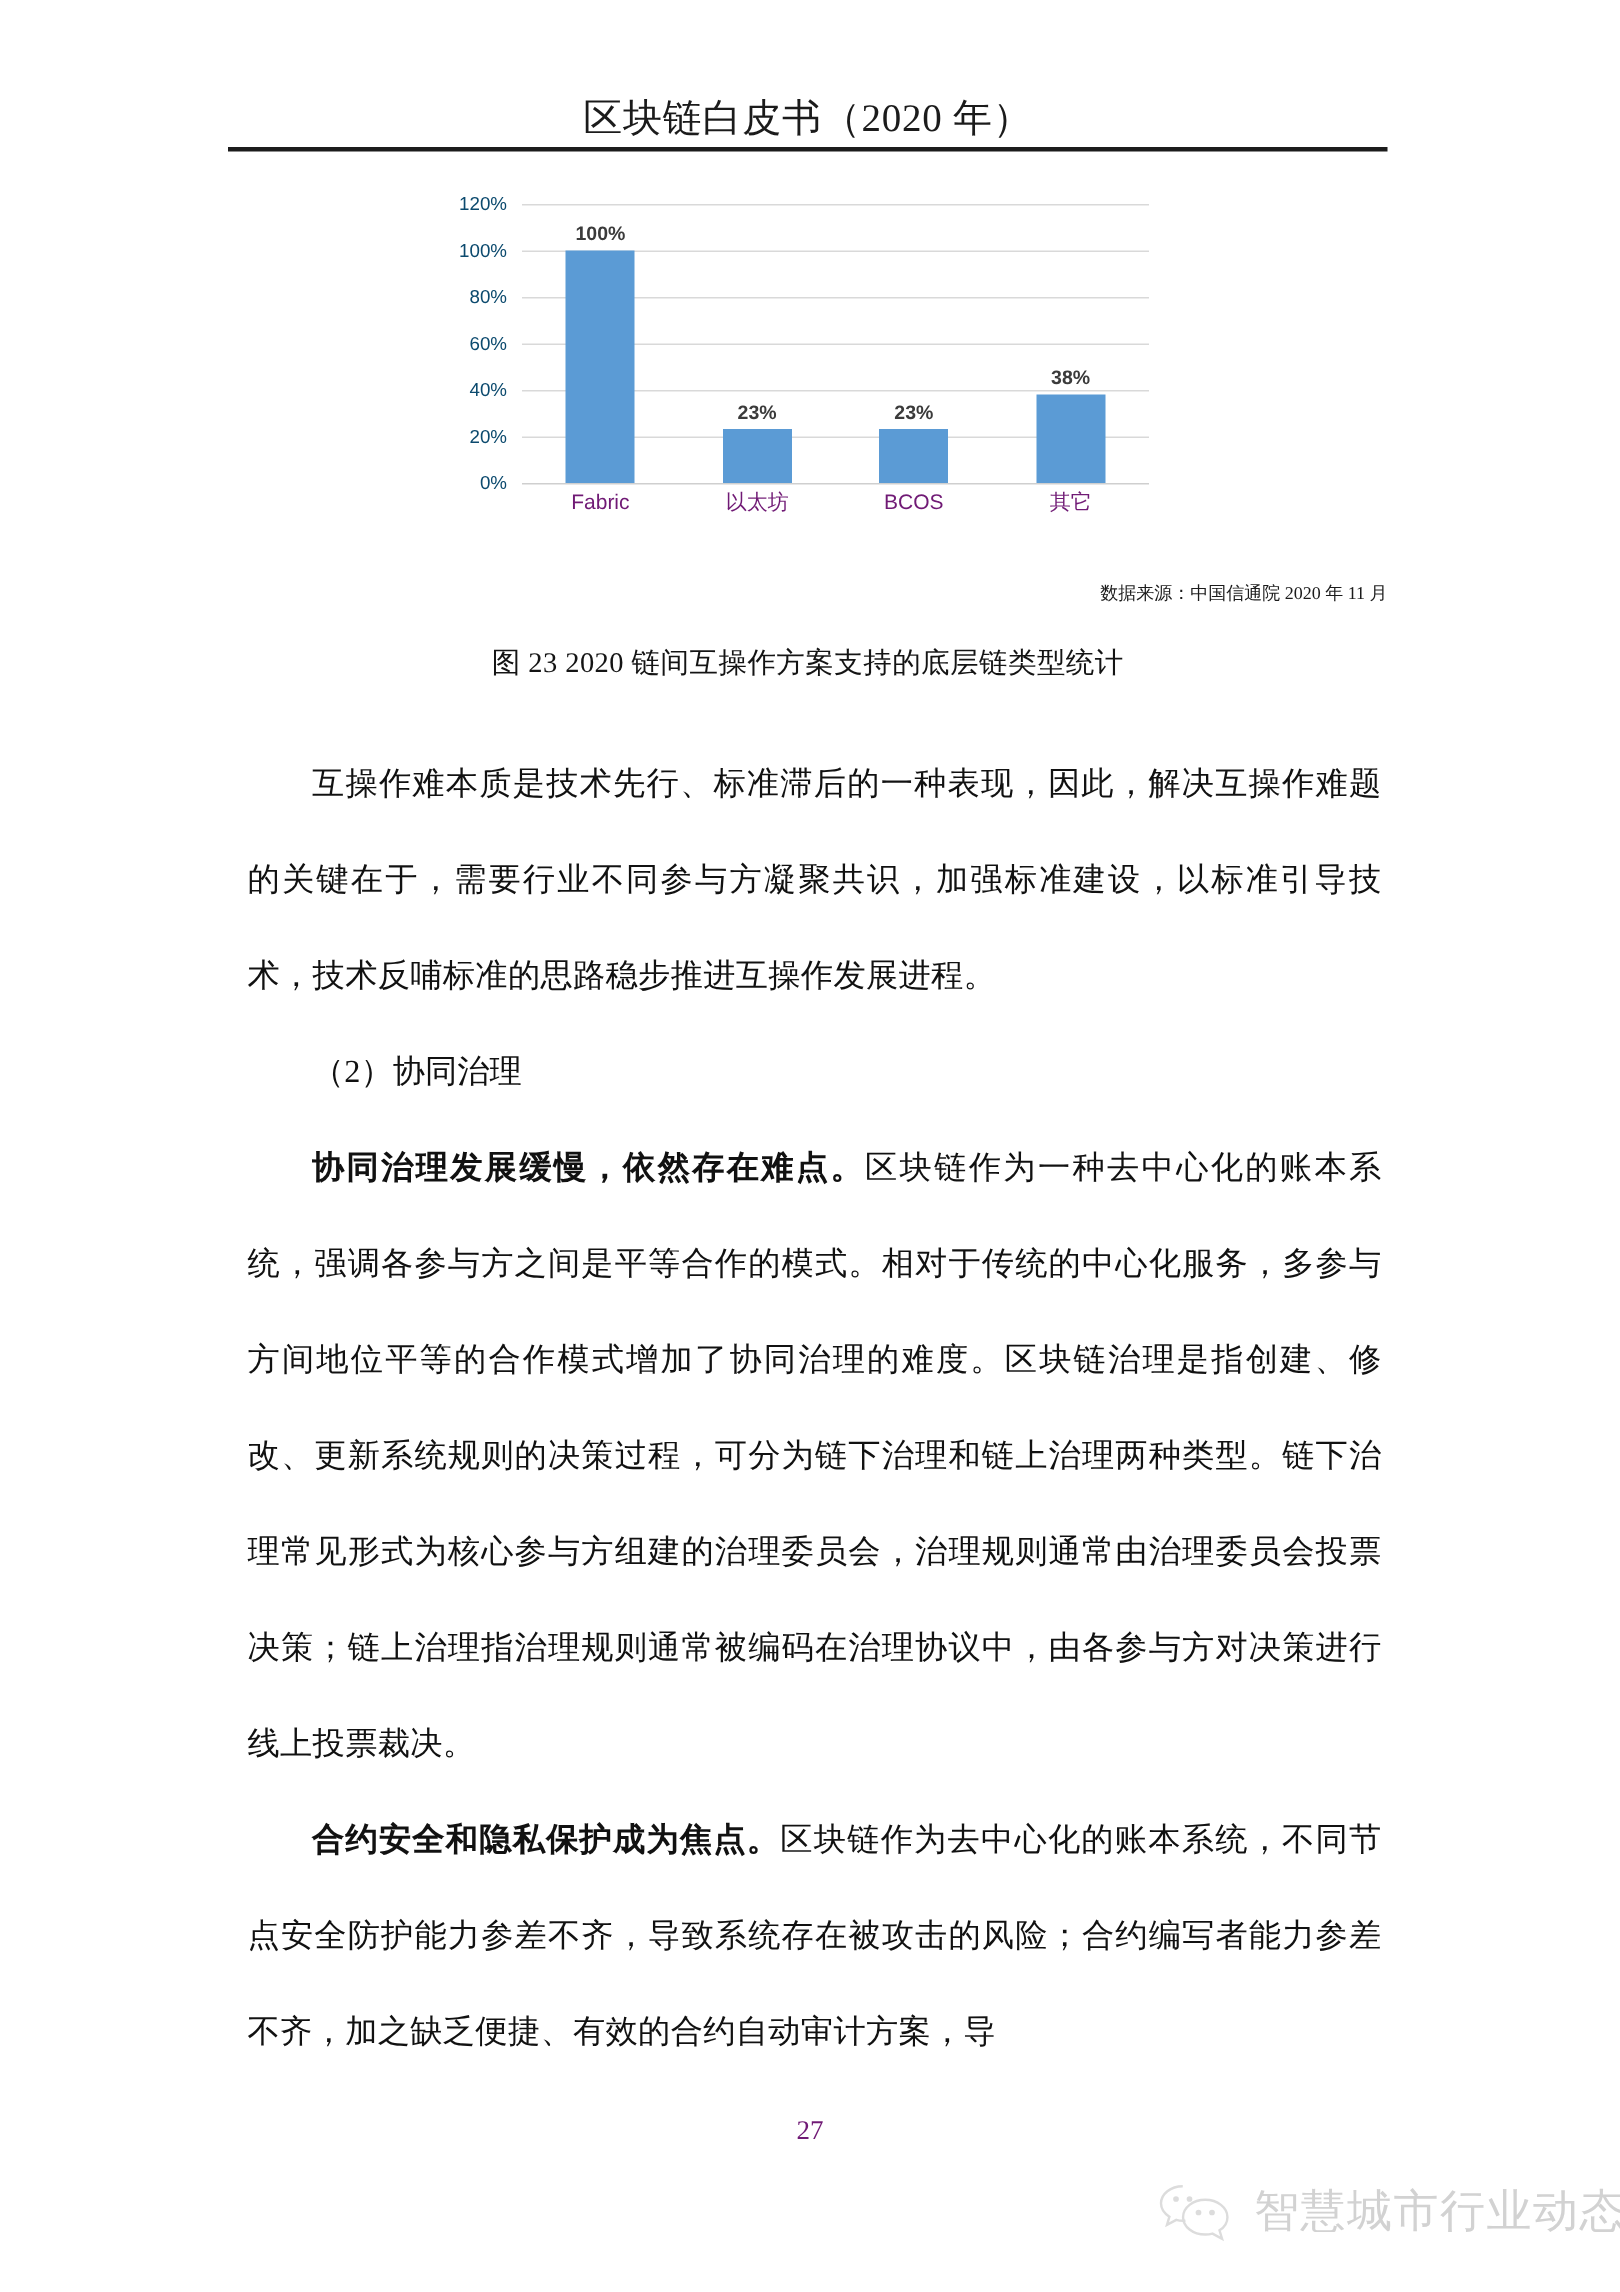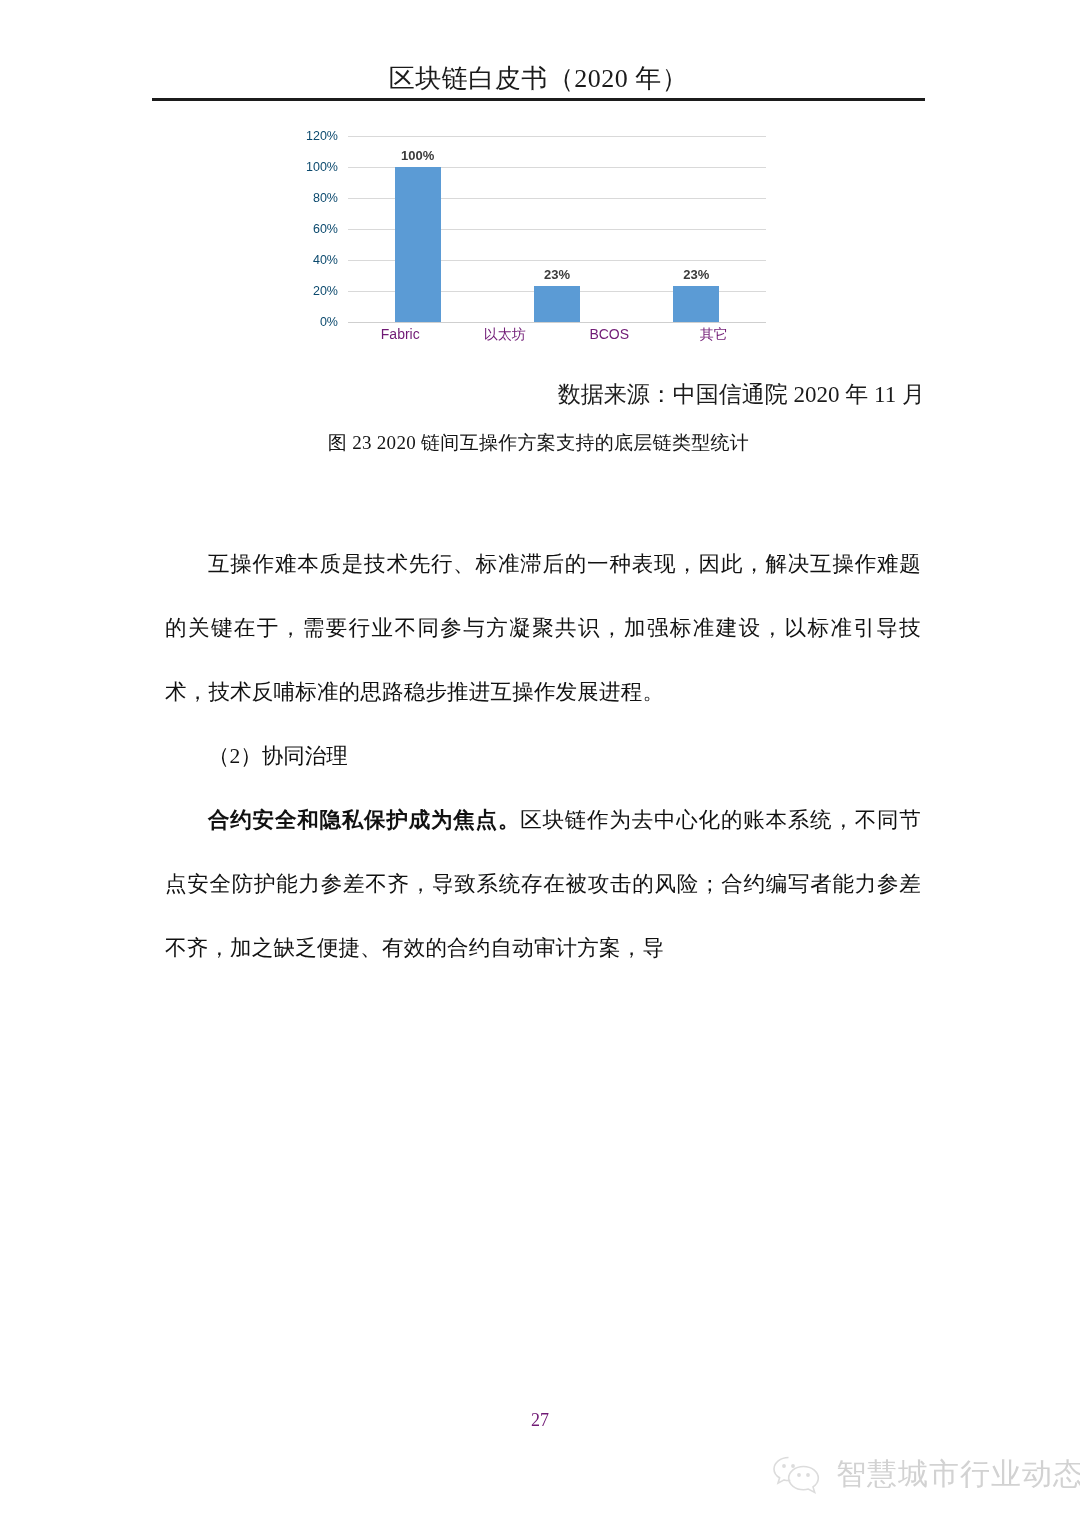--- a/index.html
+++ b/index.html
@@ -136,41 +136,41 @@
     font-family: "Liberation Sans", "DejaVu Sans", sans-serif;
   }
 
   
   .figure-source {
     position: absolute;
     left: 152px;
     top: 382px;
     width: 773px;
     text-align: right;
-    font-size: 23px;
+    font-size: 12px;
     color: #1b1b1b;
     line-height: 26px;
   }
   .figure-caption {
     position: absolute;
     left: 152px;
     top: 428px;
     width: 773px;
     text-align: center;
     font-size: 19px;
     color: #141414;
     line-height: 30px;
     letter-spacing: 0.3px;
   }
 
   
   .body {
     position: absolute;
     left: 165px;
-    top: 532px;
+    top: 490px;
     width: 756px;
   }
   .para {
     font-size: 21.5px;
     line-height: 64px;
     color: #111111;
     text-align: justify;
     text-justify: inter-ideograph;
     letter-spacing: 0.2px;
     margin: 0;
@@ -260,20 +260,24 @@
             <div class="bar" id="bar0" style="height: 83.3333%; background: rgb(91, 155, 213);"></div>
           </div>
           <div class="bar-slot">
             <div class="bar-label" id="lbl1" style="bottom: calc(19.1667% + 4px);">23%</div>
             <div class="bar" id="bar1" style="height: 19.1667%; background: rgb(91, 155, 213);"></div>
           </div>
           <div class="bar-slot">
             <div class="bar-label" id="lbl2" style="bottom: calc(19.1667% + 4px);">23%</div>
             <div class="bar" id="bar2" style="height: 19.1667%; background: rgb(91, 155, 213);"></div>
           </div>
+          <div class="bar-slot">
+            <div class="bar-label" id="lbl3" style="bottom: calc(31.6667% + 4px);">38%</div>
+            <div class="bar" id="bar3" style="height: 31.6667%; background: rgb(91, 155, 213);"></div>
+          </div>
         </div>
       </div>
 
       <div class="chart-xaxis">
         <div class="xtick">Fabric</div>
         <div class="xtick">以太坊</div>
         <div class="xtick">BCOS</div>
         <div class="xtick">其它</div>
       </div>
 
@@ -281,20 +285,21 @@
   </div>
 
   <div class="figure-source">数据来源：中国信通院 2020 年 11 月</div>
   <div class="figure-caption">图 23 2020 链间互操作方案支持的底层链类型统计</div>
 
   <div class="body">
     <p class="para indent">互操作难本质是技术先行、标准滞后的一种表现，因此，解决互操作难题的关键在于，需要行业不同参与方凝聚共识，加强标准建设，以标准引导技术，技术反哺标准的思路稳步推进互操作发展进程。</p>
 
     <p class="heading">（2）协同治理</p>
 
+    <p class="para indent"><span class="lead">协同治理发展缓慢，依然存在难点。</span><span>区块链作为一种去中心化的账本系统，强调各参与方之间是平等合作的模式。相对于传统的中心化服务，多参与方间地位平等的合作模式增加了协同治理的难度。区块链治理是指创建、修改、更新系统规则的决策过程，可分为链下治理和链上治理两种类型。链下治理常见形式为核心参与方组建的治理委员会，治理规则通常由治理委员会投票决策；链上治理指治理规则通常被编码在治理协议中，由各参与方对决策进行线上投票裁决。</span></p>
 
 
     <p class="para indent"><span class="lead">合约安全和隐私保护成为焦点。</span><span>区块链作为去中心化的账本系统，不同节点安全防护能力参差不齐，导致系统存在被攻击的风险；合约编写者能力参差不齐，加之缺乏便捷、有效的合约自动审计方案，导</span></p>
   </div>
 
   <div class="page-number">27</div>
 
   <div class="watermark">
     <svg class="watermark-icon" viewBox="0 0 54 44">
       <g fill="none" stroke="#dcdcdc" stroke-width="1.6">

